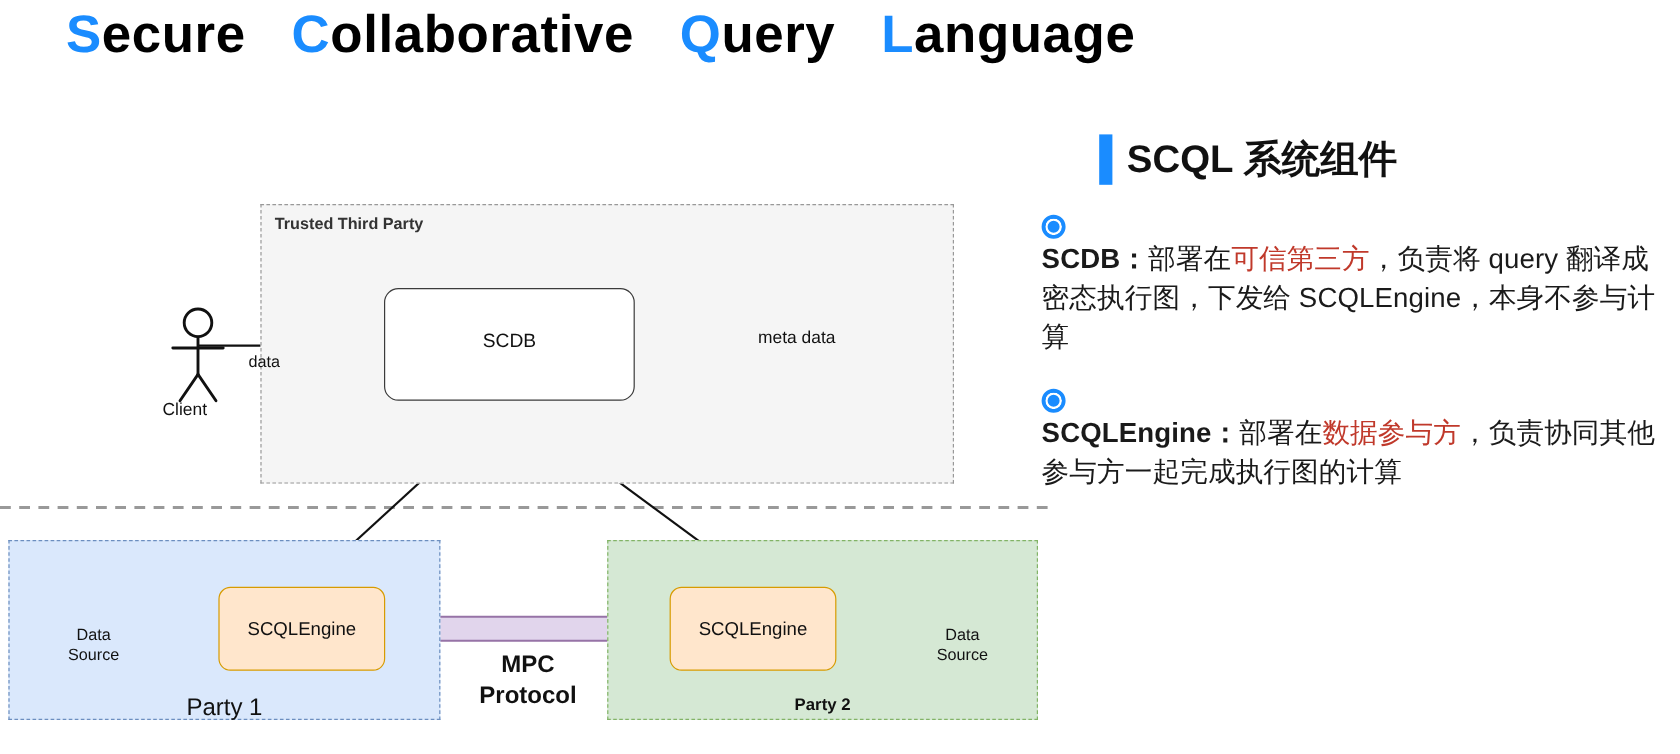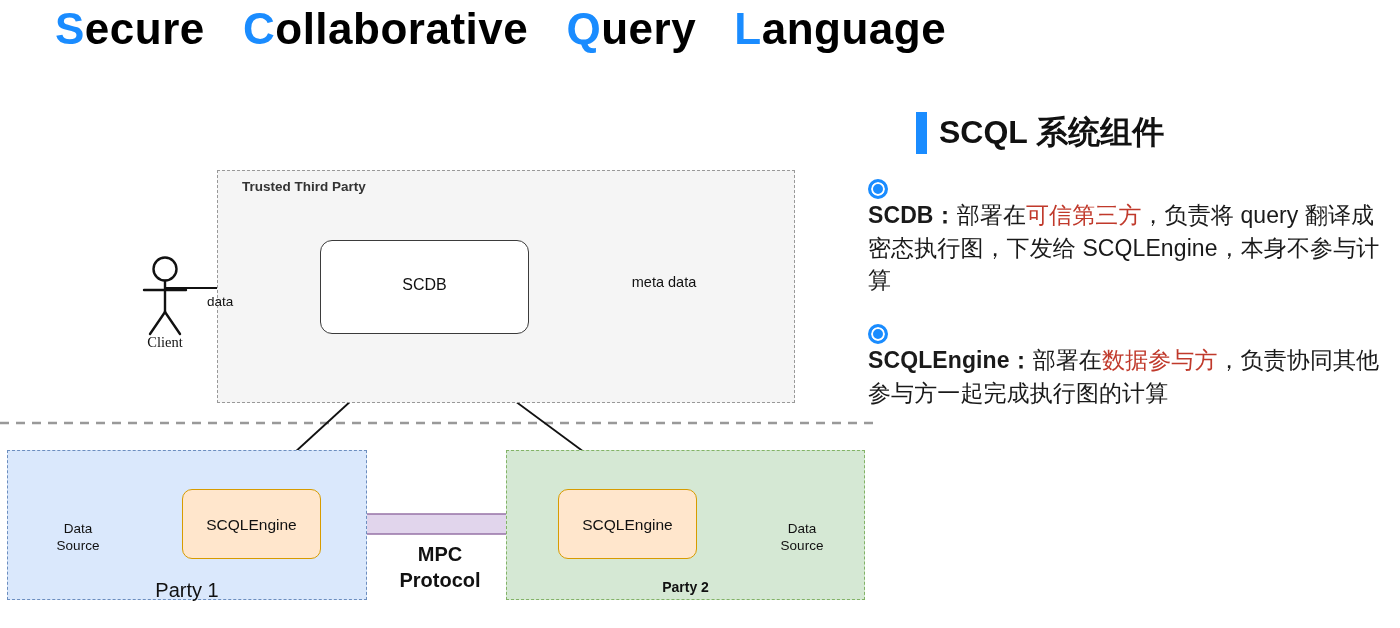--- a/index.html
+++ b/index.html
@@ -114,21 +114,20 @@
     border: 1.5px dashed #999999;
     box-sizing: border-box;
   }
   #ttp-title {
     position: absolute;
     left: 229px;
     top: 179px;
     font-size: 13.5px;
     font-weight: bold;
     color: #333333;
-    margin-left: 13px;
   }
 
   
   #scdb-box {
     position: absolute;
     left: 320px;
     top: 240px;
     width: 209px;
     height: 94px;
     background: #ffffff;
@@ -155,25 +154,24 @@
   #query-label {
     position: absolute;
     left: 207px;
     top: 294px;
     width: 70px;
     font-size: 13.5px;
     text-align: left;
   }
   #client-label {
     position: absolute;
-    left: 128px;
+    left: 117px;
     top: 334px;
     width: 74px;
     font-size: 14.5px;
-    font-family: Liberation Serif, serif;
   }
 
   
   #party1-box {
     position: absolute;
     left: 7px;
     top: 450px;
     width: 360px;
     height: 150px;
     background: #dae8fc;

